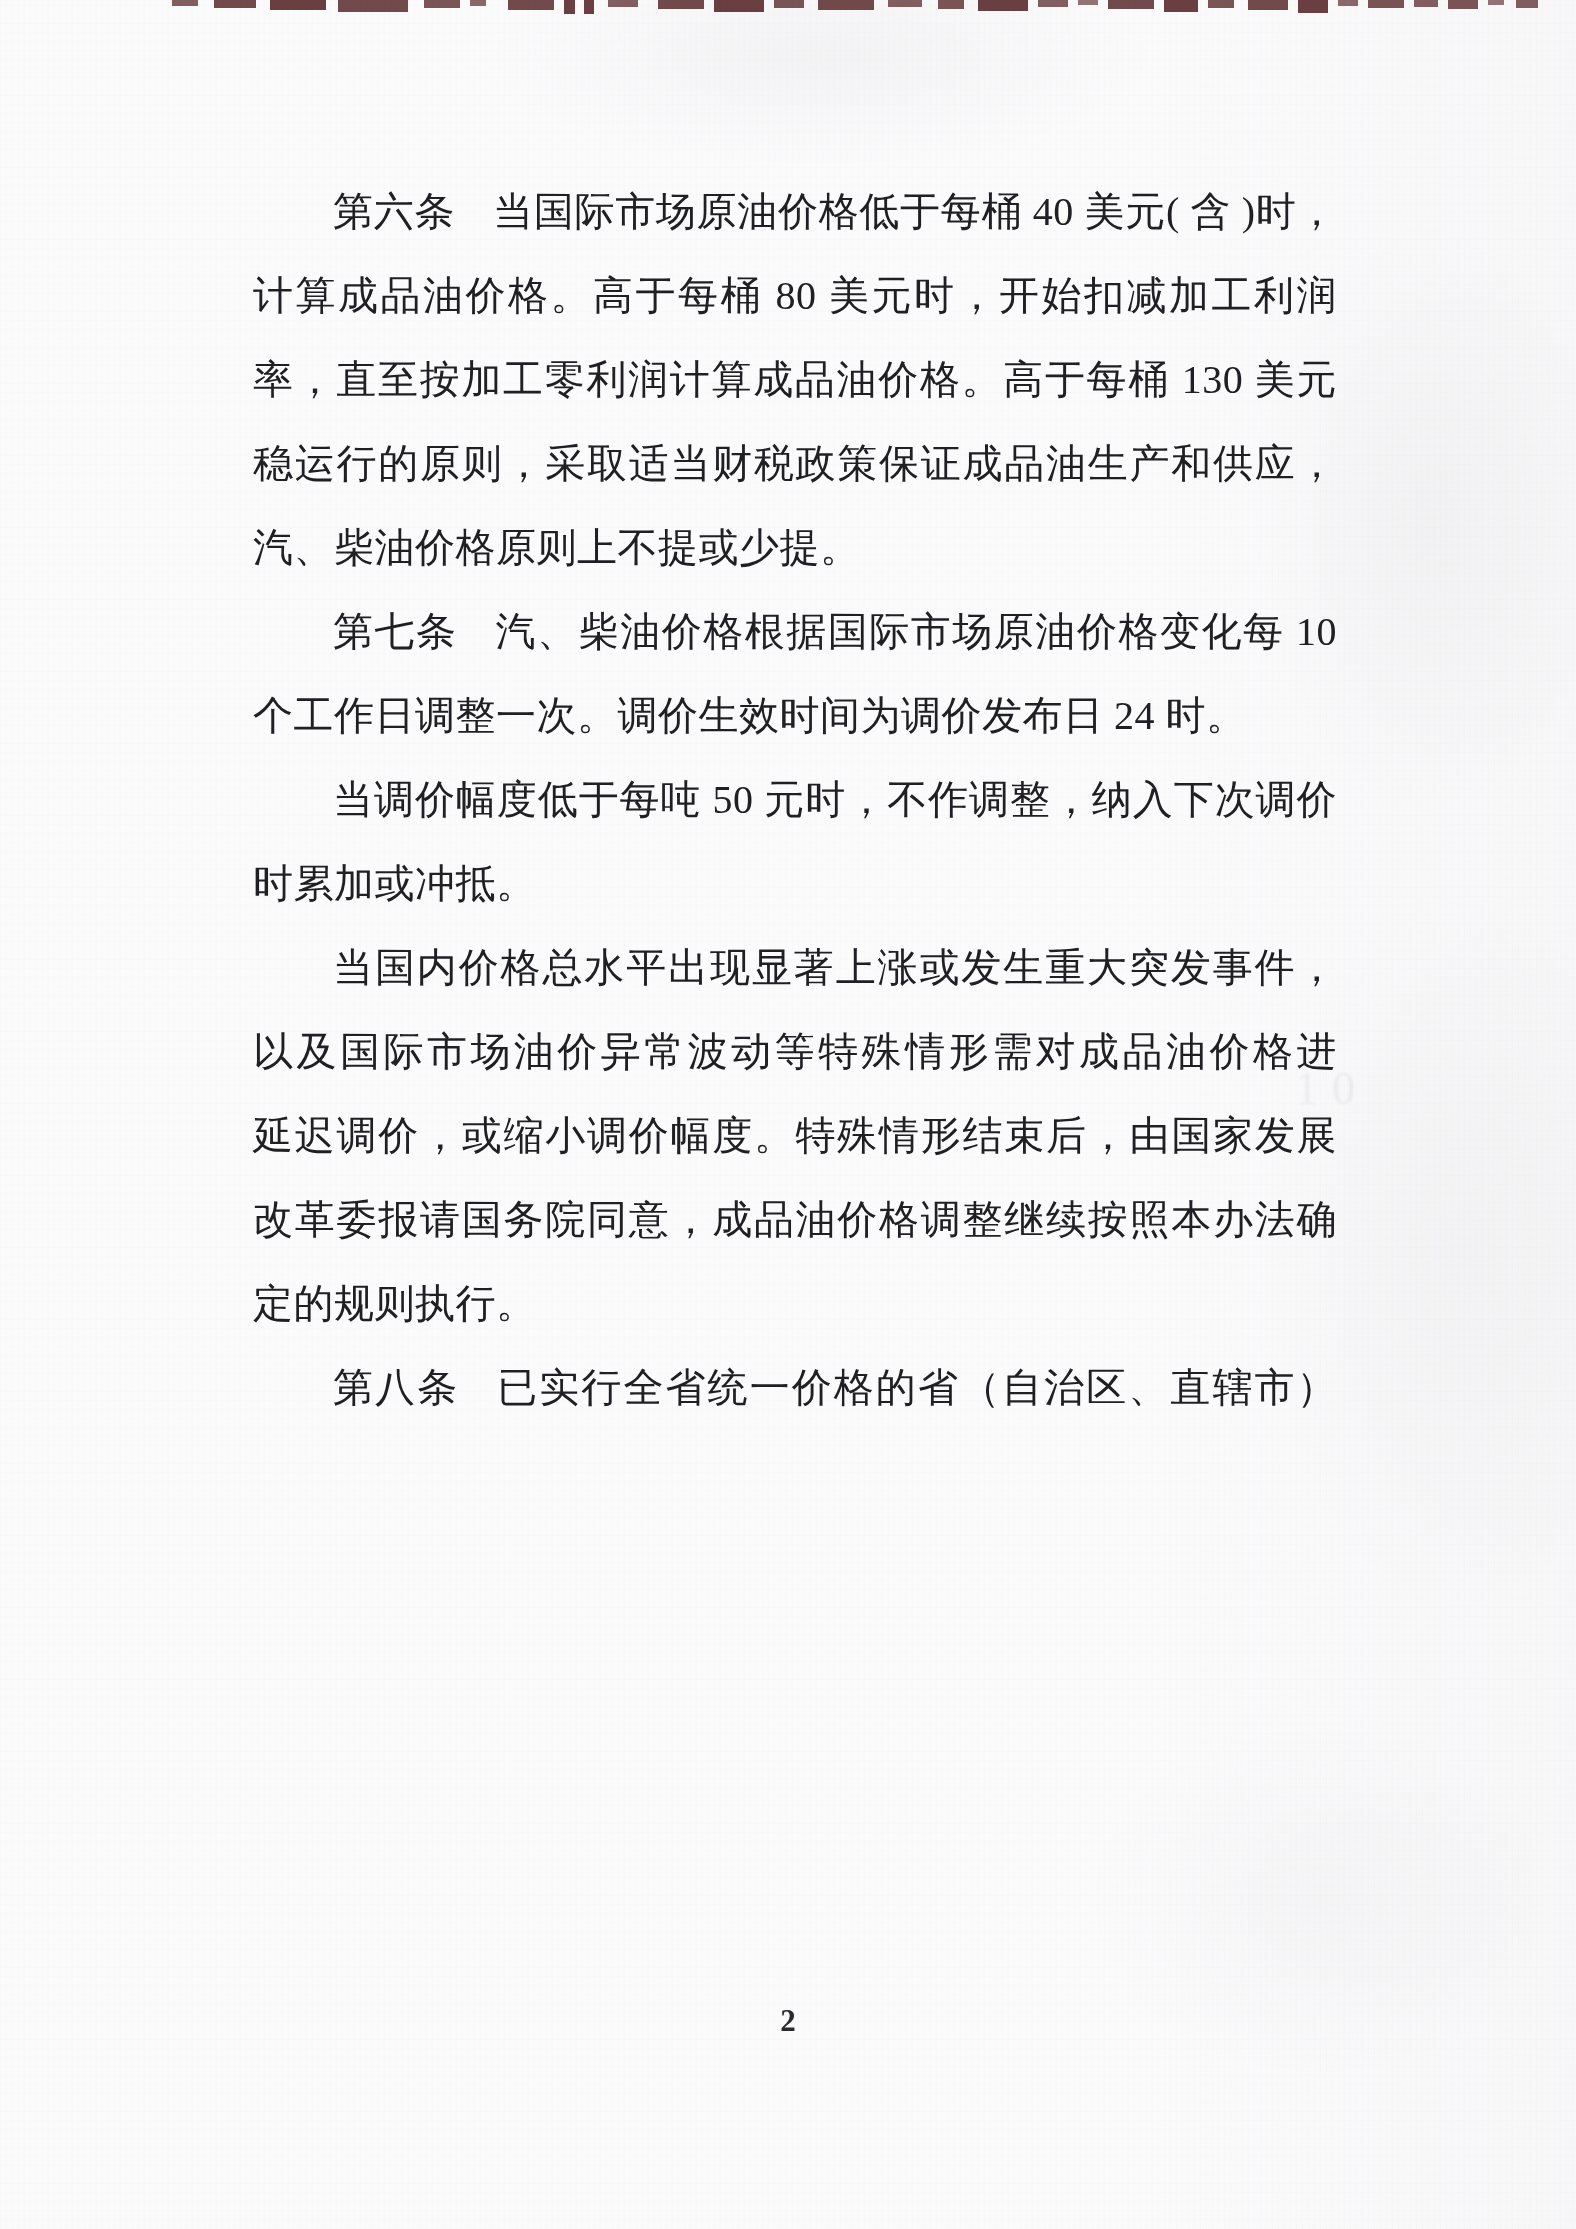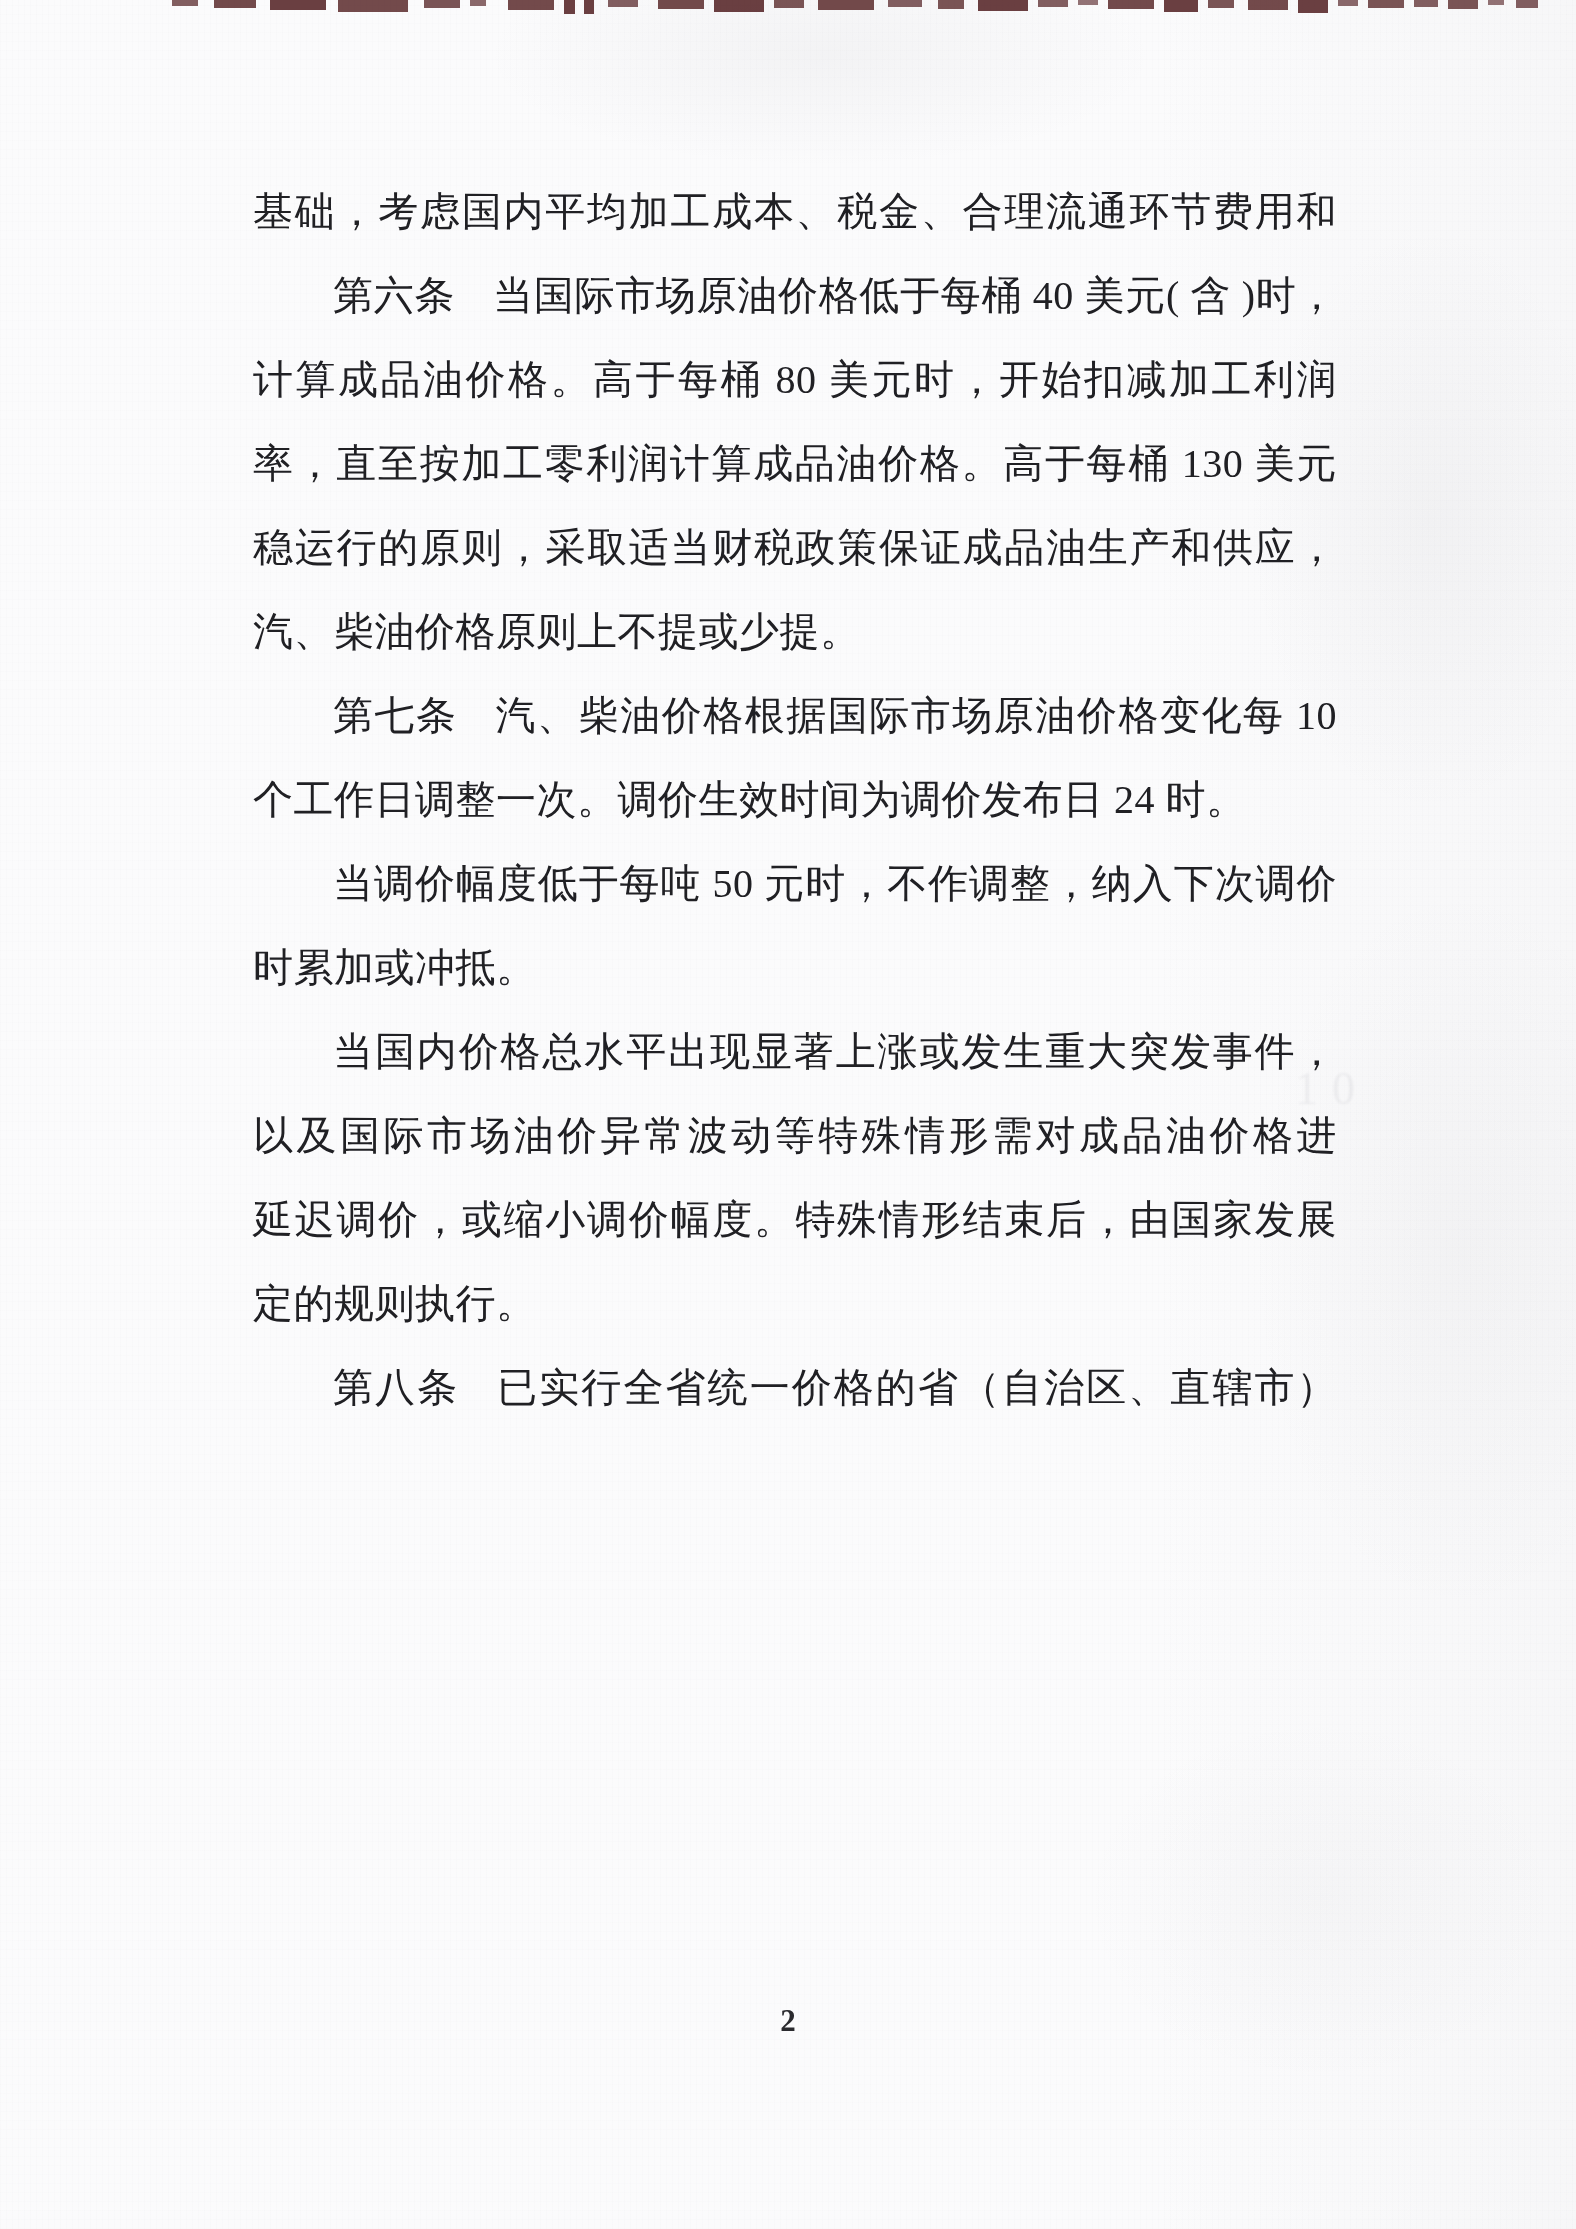--- a/index.html
+++ b/index.html
@@ -120,32 +120,32 @@
       <rect x="1414" y="0" width="24" height="7" opacity="0.75"></rect>
       <rect x="1448" y="0" width="30" height="9" opacity="0.8"></rect>
       <rect x="1488" y="0" width="16" height="5" opacity="0.65"></rect>
       <rect x="1516" y="0" width="22" height="8" opacity="0.75"></rect>
     </g>
   </svg>
 
   <div class="ghost">10</div>
 
   <main class="text-col">
-    <div class="line full"><span>基础，考虑国内平均加工成本、税金、合理流通环节费用和</span></div>
     <div class="line full indent"><b class="prefix">第六条</b><span>当国际市场原油价格低于每桶 40 美元( 含 )时，</span></div>
     <div class="line full"><span>计算成品油价格。高于每桶 80 美元时，开始扣减加工利润</span></div>
     <div class="line full"><span>率，直至按加工零利润计算成品油价格。高于每桶 130 美元</span></div>
     <div class="line full"><span>稳运行的原则，采取适当财税政策保证成品油生产和供应，</span></div>
     <div class="line"><span>汽、柴油价格原则上不提或少提。</span></div>
     <div class="line full indent"><b class="prefix">第七条</b><span>汽、柴油价格根据国际市场原油价格变化每 10</span></div>
     <div class="line"><span>个工作日调整一次。调价生效时间为调价发布日 24 时。</span></div>
     <div class="line full indent"><span>当调价幅度低于每吨 50 元时，不作调整，纳入下次调价</span></div>
     <div class="line"><span>时累加或冲抵。</span></div>
     <div class="line full indent"><span>当国内价格总水平出现显著上涨或发生重大突发事件，</span></div>
     <div class="line full"><span>以及国际市场油价异常波动等特殊情形需对成品油价格进</span></div>
     <div class="line full"><span>延迟调价，或缩小调价幅度。特殊情形结束后，由国家发展</span></div>
+    <div class="line full"><span>改革委报请国务院同意，成品油价格调整继续按照本办法确</span></div>
     <div class="line"><span>定的规则执行。</span></div>
     <div class="line full indent"><b class="prefix">第八条</b><span>已实行全省统一价格的省（自治区、直辖市）</span></div>
   </main>
 
   <div class="page-number">2</div>
 
 </div>
 
 </body></html>

